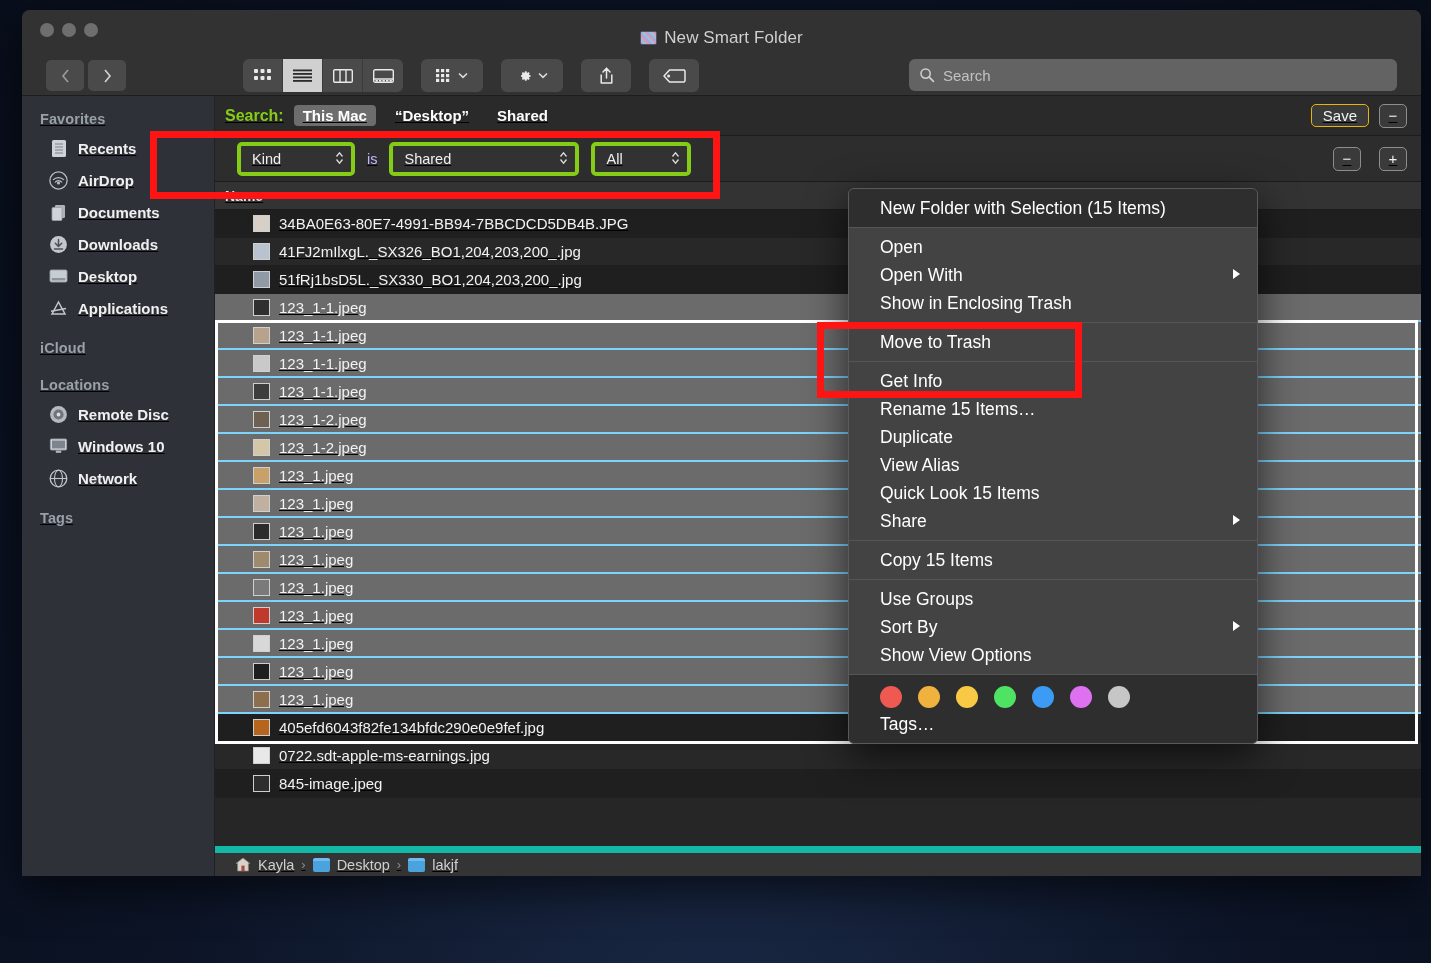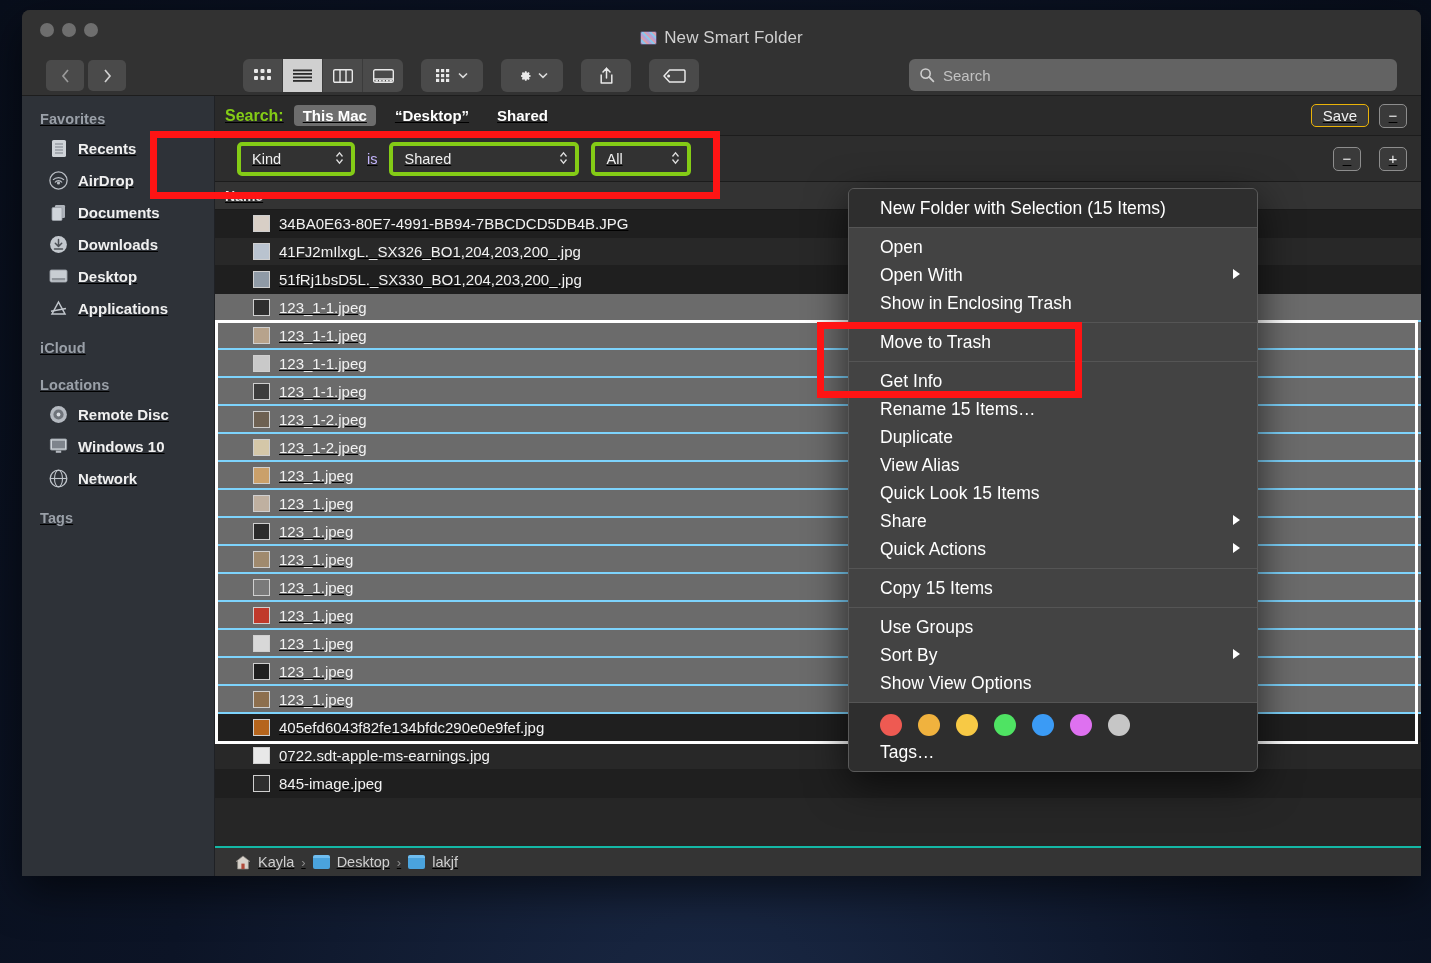--- a/index.html
+++ b/index.html
@@ -152,21 +152,21 @@
   .thumb{
     width:17px;height:17px;flex:0 0 17px;border:1px solid #cfcfcf;background:#ddd;
   }
   .selbox{
     position:absolute; left:0; right:3px; border:3px solid #ffffff;
     pointer-events:none;
   }
 
   
   .crumbs{
-    height:30px; background:#343434; border-top:2px solid #14b8a6;
+    height:30px; background:#343434; border-top:7px solid #14b8a6;
     display:flex; align-items:center; gap:7px; padding-left:20px;
     color:#cfcfcf; font-size:14.5px; flex:0 0 auto;
   }
   .crumbs .sep{ color:#8d8d8d; font-size:13px; }
   .homeico{ width:16px;height:15px; }
   .folderico{ width:17px;height:14px;border-radius:2px;background:#4aa3dd;
     border-top:3px solid #6fbdf0; }
 
   
   #ctx-menu{
@@ -638,26 +638,20 @@
       </div>
       <div class="mitem">
         <span>Quick Look 15 Items</span>
       </div>
       <div class="mitem">
         <span>Share</span>
         <span class="sub"><svg width="9" height="12" viewBox="0 0 9 12">
             <polygon points="1,1 8,6 1,11" fill="#ffffff"></polygon>
           </svg></span>
       </div>
-      <div class="mitem">
-        <span>Quick Actions</span>
-        <span class="sub"><svg width="9" height="12" viewBox="0 0 9 12">
-            <polygon points="1,1 8,6 1,11" fill="#ffffff"></polygon>
-          </svg></span>
-      </div>
     </div>
     <div class="mgroup">
       <div class="mitem">
         <span>Copy 15 Items</span>
       </div>
     </div>
     <div class="mgroup">
       <div class="mitem">
         <span>Use Groups</span>
       </div>

